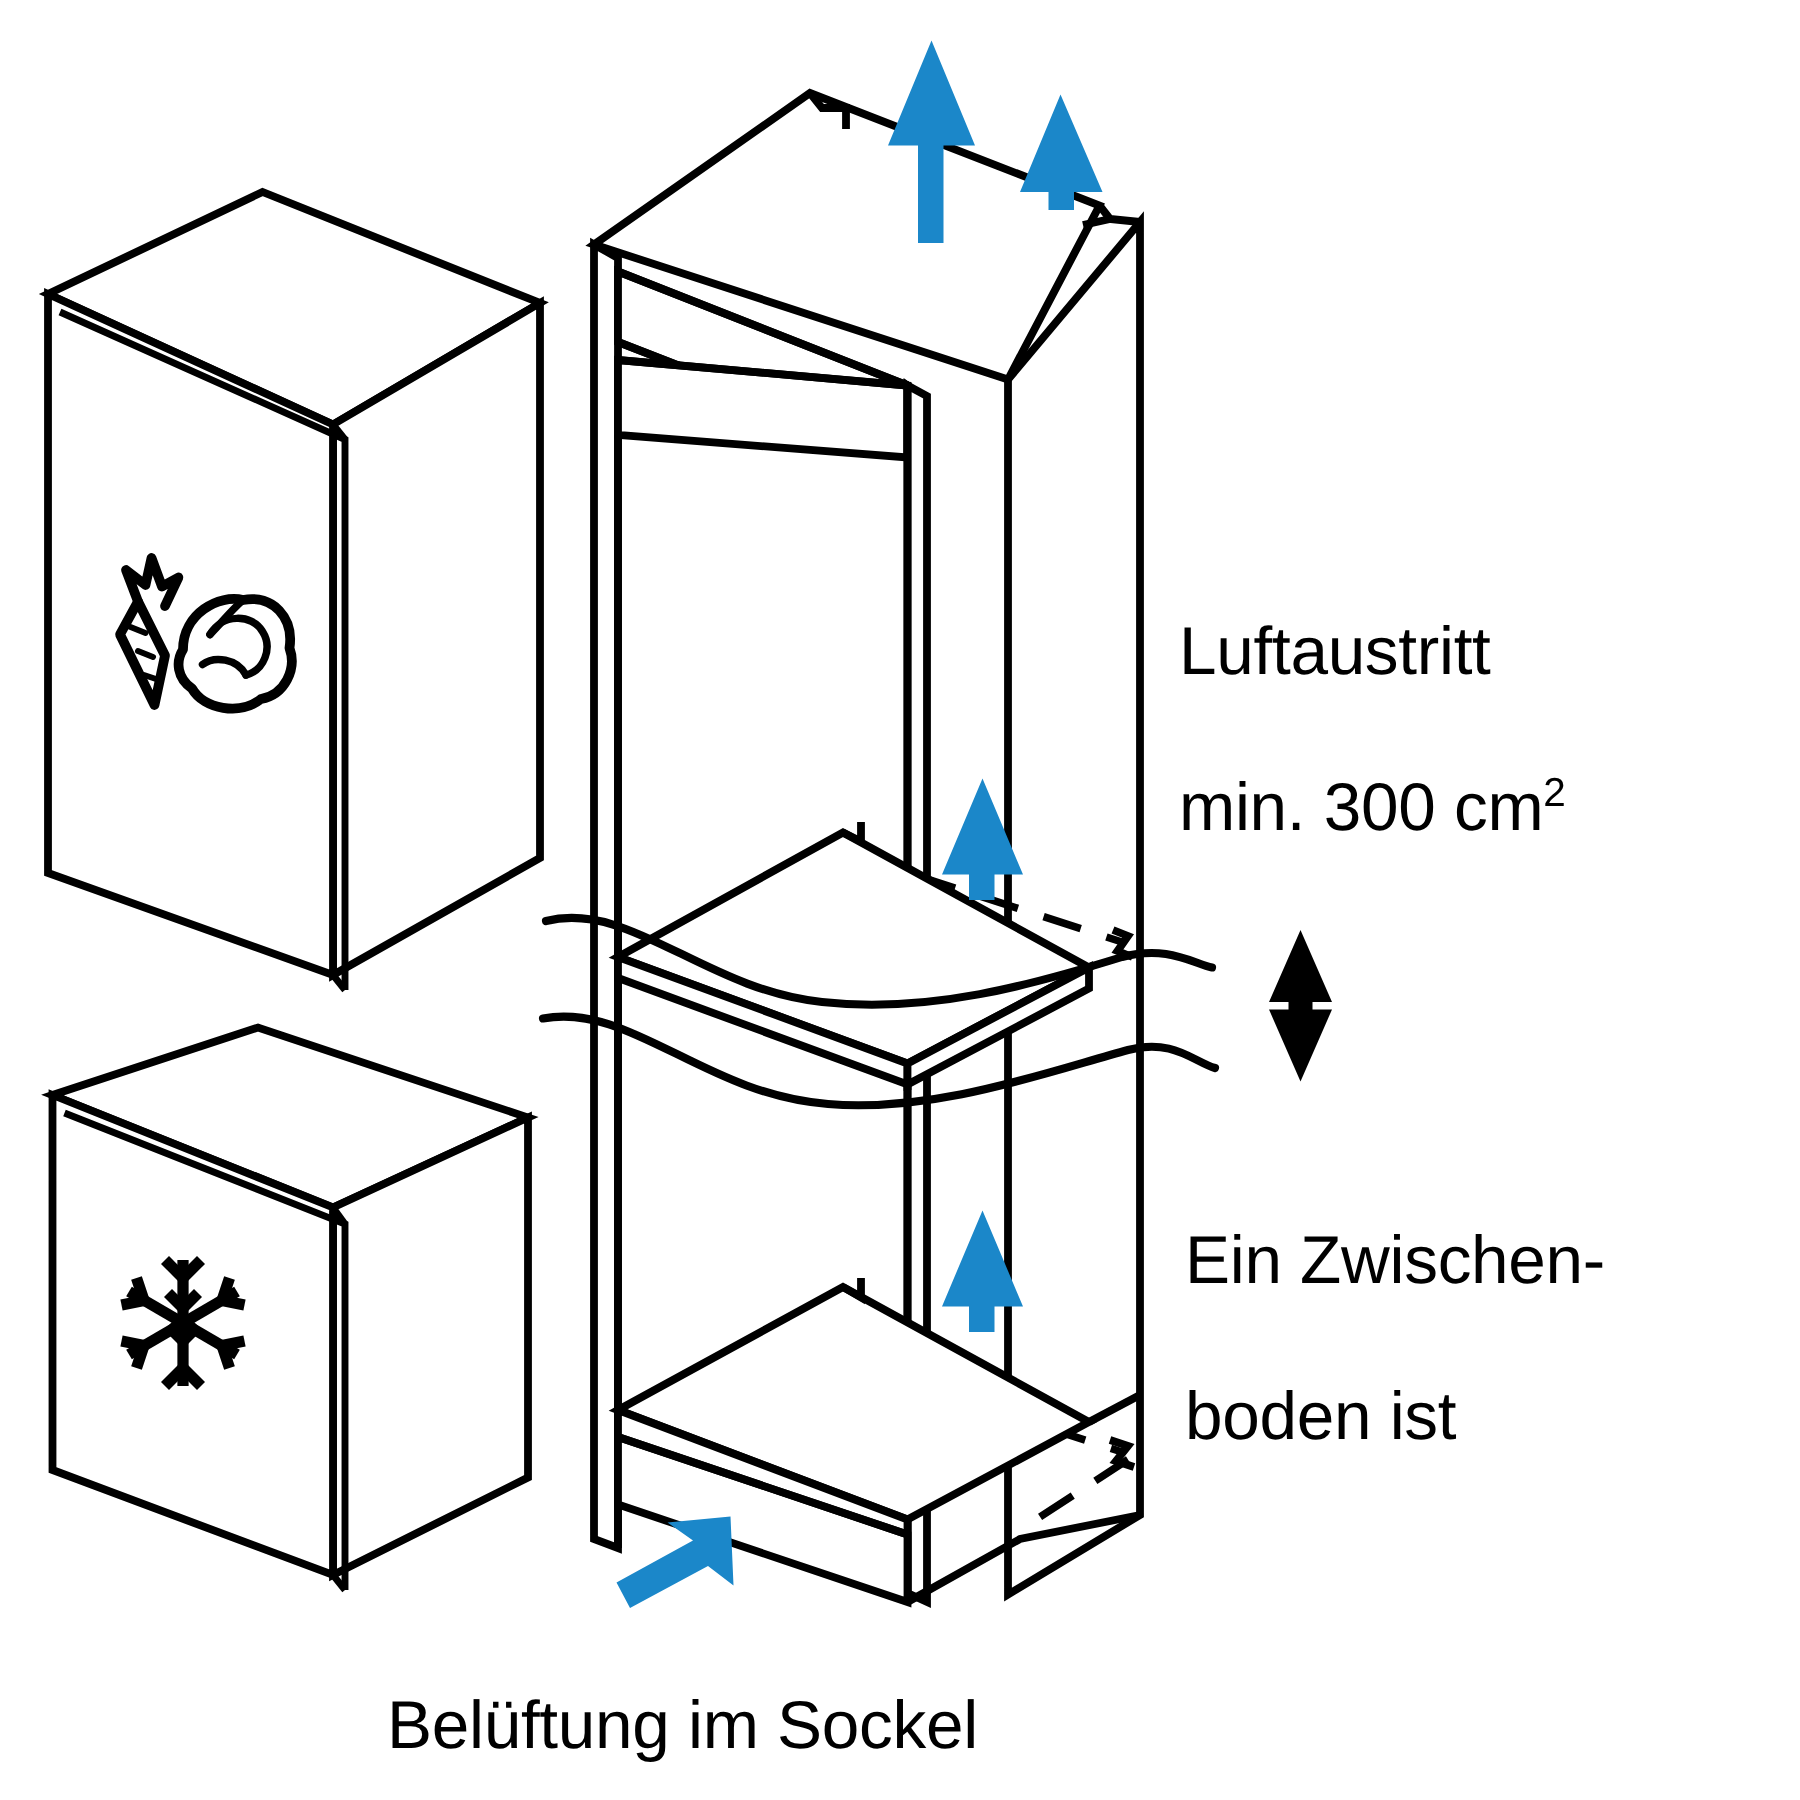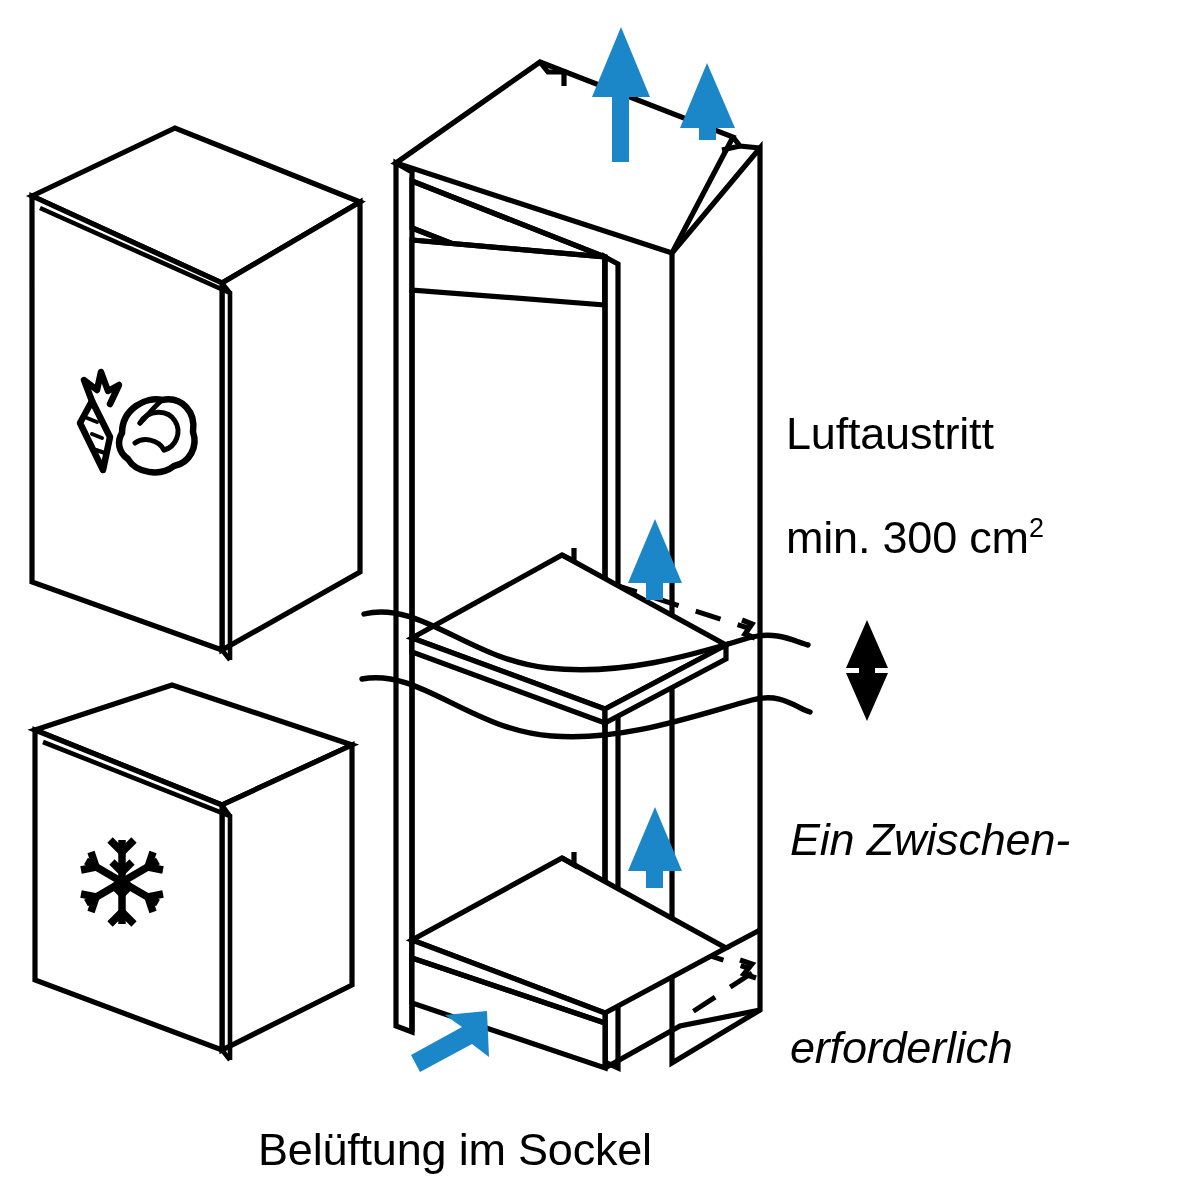--- a/index.html
+++ b/index.html
@@ -25,21 +25,21 @@
     position:absolute;
     color:#000;
     font-family:"Liberation Sans", sans-serif;
     font-size:45px;
     line-height:52px;
     letter-spacing:-0.2px;
     white-space:pre-line;
     font-weight:400;
   }
   #label-luftaustritt{left:786px;top:356px;}
-  #label-zwischenboden{left:790px;top:762px;font-style:italic;}
+  #label-zwischenboden{left:790px;top:762px;}
   #label-sockel{left:258px;top:1072px;}
   sup{font-size:0.60em;vertical-align:super;line-height:0;}
 </style>
 </head>
 <body>
 
 <div id="stage">
 
   <svg id="diagram" viewBox="0 0 1200 1200">
 
@@ -199,22 +199,21 @@
 
   </svg>
 
   <div class="label" id="label-luftaustritt">
     <span>Luftaustritt</span><br>
     <span>min. 300 cm</span><sup>2</sup>
   </div>
 
   <div class="label" id="label-zwischenboden">
     <span>Ein Zwischen-</span><br>
-    <br>
-    <span>erforderlich</span>
+    <span>boden ist</span><br>
   </div>
 
   <div class="label" id="label-sockel">
     <span>Belüftung im Sockel</span><br>
     
   </div>
 
 </div>
 
 </body></html>

